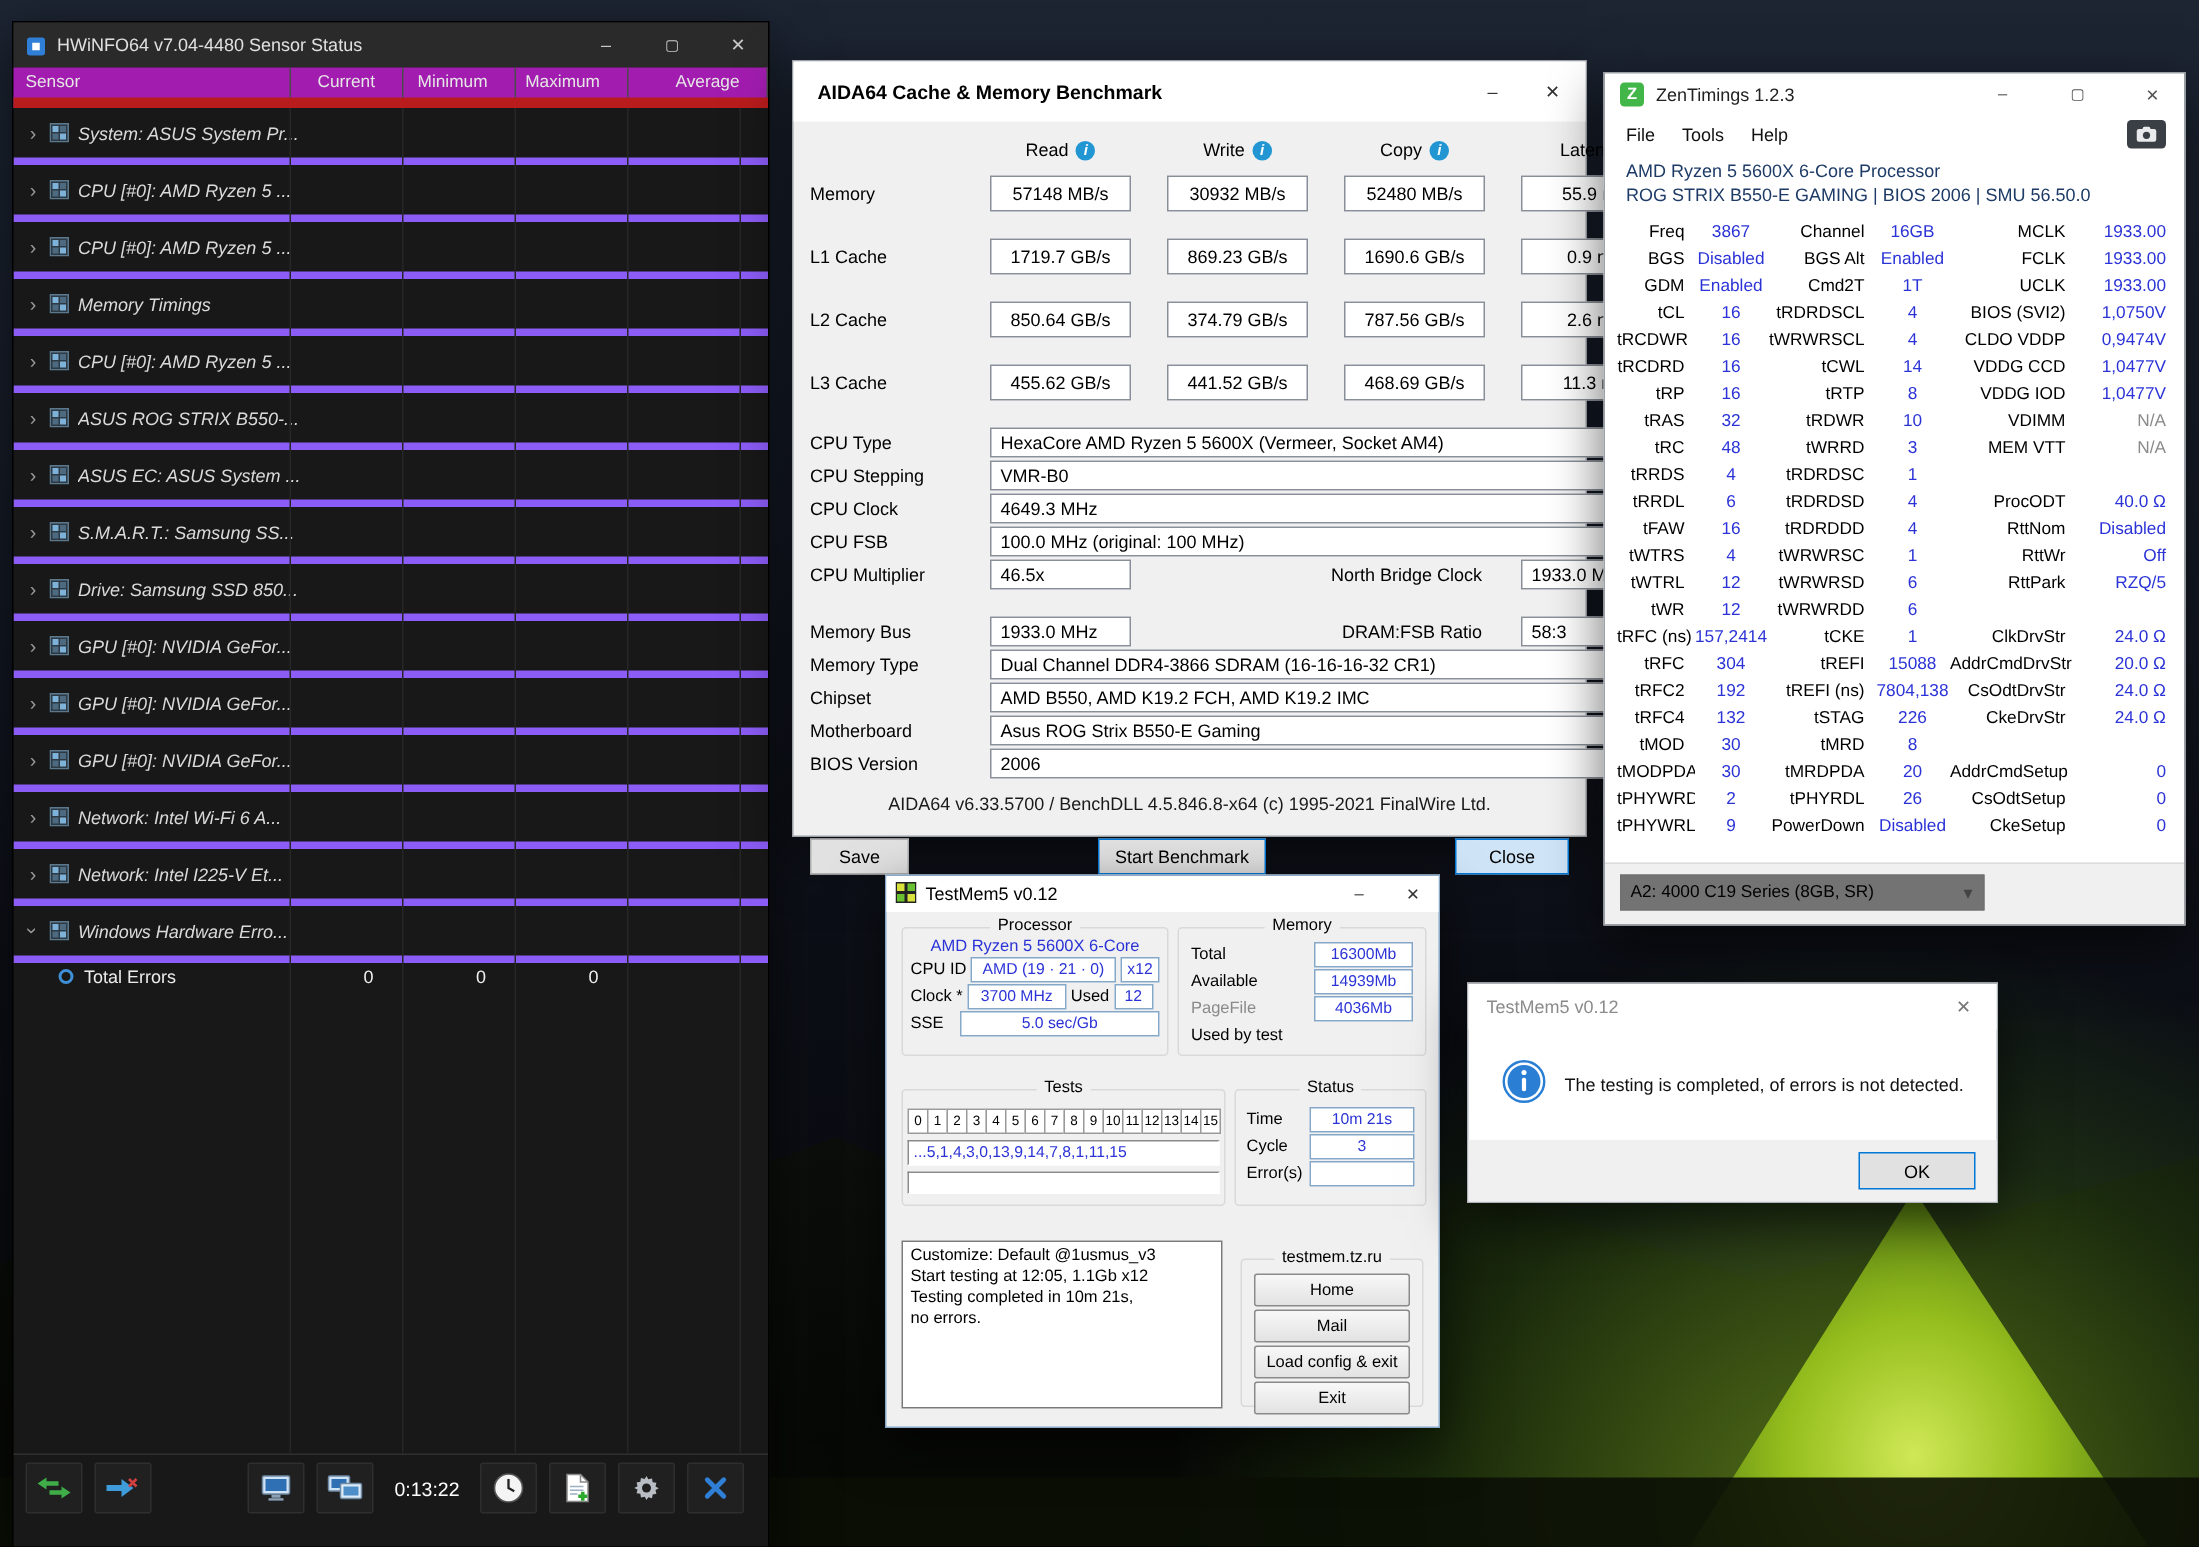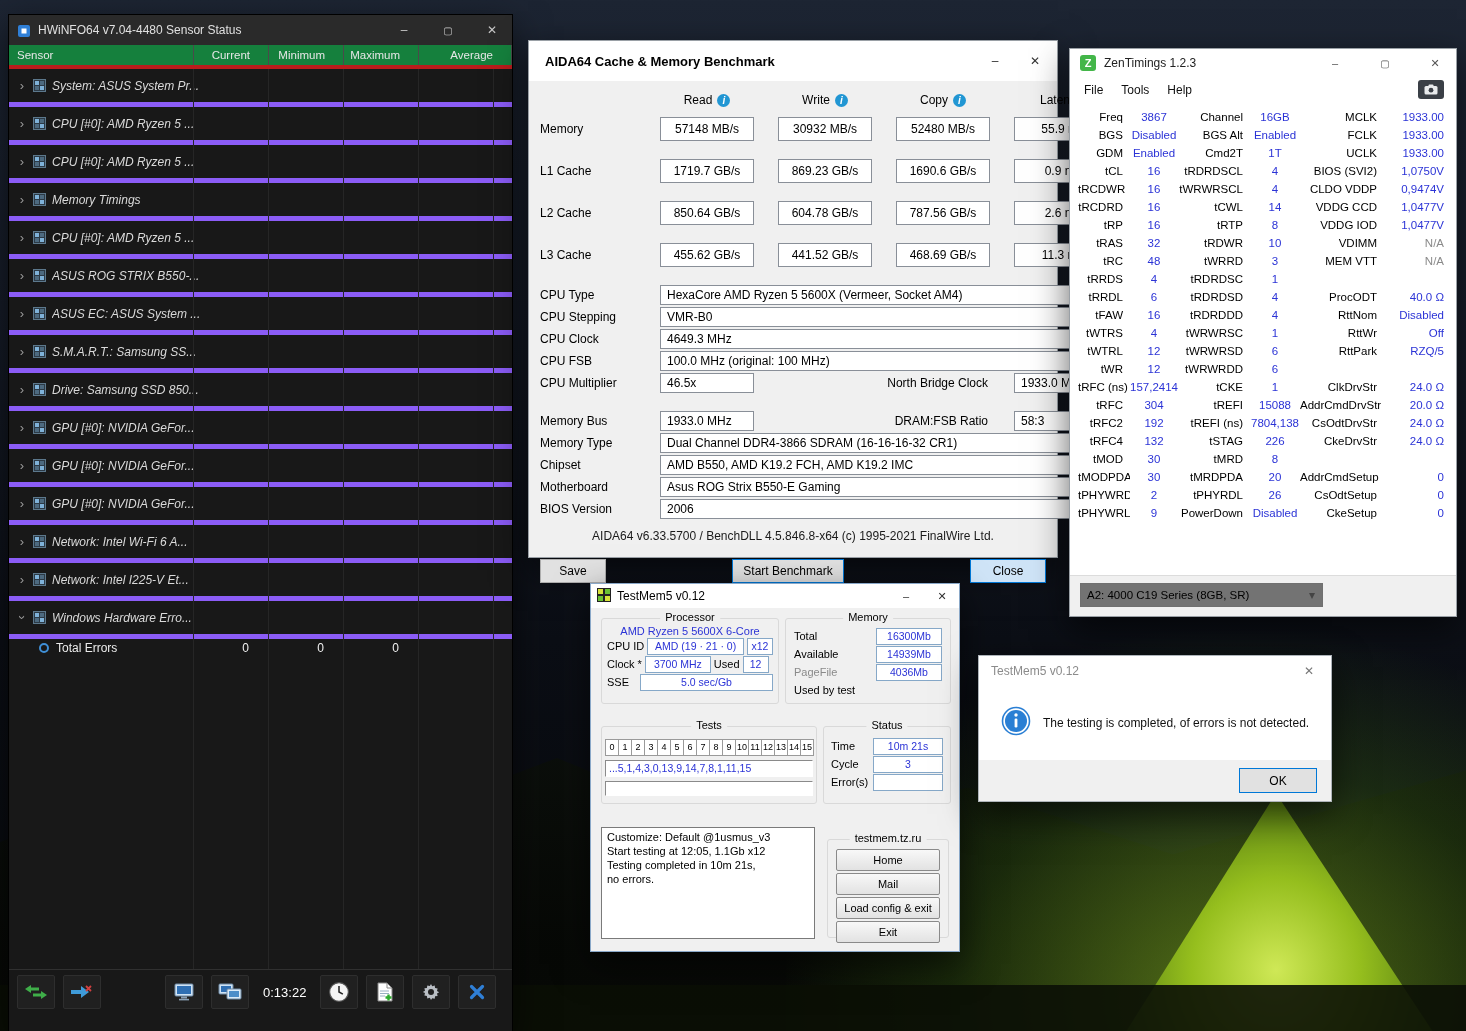--- a/index.html
+++ b/index.html
@@ -22,21 +22,21 @@
   .cap-btn{width:36px;height:26px;display:flex;align-items:center;justify-content:center;font-size:12px;cursor:pointer}
   .glyph-min::before{content:"–"}
   .glyph-max::before{content:"▢";font-size:10px}
   .glyph-close::before{content:"✕"}
 
   
   .hwinfo{left:8px;top:14px;width:503px;height:1017px;background:#181818;border:1px solid #000;color:#ccc;font-size:12px;display:flex;flex-direction:column}
   .hw-titlebar{height:30px;background:#2a2a2a;display:flex;align-items:center;gap:8px;padding:0 2px 0 8px;flex:0 0 auto}
   .hw-title{flex:1;color:#e0e0e0;white-space:nowrap;overflow:hidden}
   .hwinfo .cap-btn{color:#c8c8c8}
-  .hw-header{display:grid;grid-template-columns:185px 75px 75px 75px 1fr;height:20px;background:#15803d;border-bottom:4px solid #b91c1c;color:#e6e6e6;flex:0 0 auto}
+  .hw-header{display:grid;grid-template-columns:185px 75px 75px 75px 1fr;height:20px;background:#a21caf;border-bottom:7px solid #b91c1c;color:#e6e6e6;flex:0 0 auto}
   .hw-header .hcell{display:flex;align-items:center;justify-content:flex-end;border-right:1px solid #4a4a4a;padding:0 18px 0 6px;font-size:11.5px;cursor:pointer}
   .hw-header .hcell.first{justify-content:flex-start;padding-left:8px}
   .hw-body{position:relative;flex:1;overflow:hidden}
   .hw-vline{position:absolute;top:0;bottom:0;width:1px;background:#262626}
   .hw-row{display:flex;align-items:center;height:33px;border-bottom:5px solid #8b5cf6;gap:6px;padding-left:8px}
   .hw-chev{width:10px;color:#9a9a9a;font-size:13px;flex:0 0 auto;display:inline-block;text-align:center}
   .hw-chev::before{content:"›"}
   .hw-chev.down{transform:rotate(90deg)}
   .hw-ico{flex:0 0 auto;width:13px;height:13px}
   .hw-label{font-style:italic;color:#dadada;white-space:nowrap;overflow:hidden}
@@ -498,21 +498,21 @@
             <span class="a-label">L1 Cache</span>
             <span class="abox">1719.7 GB/s</span>
             <span class="abox">869.23 GB/s</span>
             <span class="abox">1690.6 GB/s</span>
             <span class="abox">0.9 ns</span>
           </div>
 
           <div class="a-grid a-benchrow">
             <span class="a-label">L2 Cache</span>
             <span class="abox">850.64 GB/s</span>
-            <span class="abox">604.78 GB/s</span>
+            <span class="abox">374.79 GB/s</span>
             <span class="abox">787.56 GB/s</span>
             <span class="abox">2.6 ns</span>
           </div>
 
           <div class="a-grid a-benchrow">
             <span class="a-label">L3 Cache</span>
             <span class="abox">455.62 GB/s</span>
             <span class="abox">441.52 GB/s</span>
             <span class="abox">468.69 GB/s</span>
             <span class="abox">11.3 ns</span>
@@ -597,20 +597,24 @@
       <span class="zen-menu-item">Tools</span>
       <span class="zen-menu-item">Help</span>
       <span class="zen-camera">
         <svg width="14" height="11" viewBox="0 0 14 11">
             <rect x="0.5" y="2" width="13" height="8.5" rx="1.5" fill="#e8eaec"></rect>
             <rect x="4.5" y="0.5" width="5" height="3" rx="1" fill="#e8eaec"></rect>
             <circle cx="7" cy="6.2" r="2.4" fill="#3a3f46"></circle>
           </svg>
       </span>
     </div>
+    <div class="zen-header">
+      <div>AMD Ryzen 5 5600X 6-Core Processor</div>
+      <div>ROG STRIX B550-E GAMING | BIOS 2006 | SMU 56.50.0</div>
+    </div>
     <div class="zen-grid">
 
         <div class="zen-row">
           <span class="lbl">Freq</span>
           <span class="val">3867</span>
           <span class="lbl">Channel</span>
           <span class="val">16GB</span>
           <span class="lbl">MCLK</span>
           <span class="val r">1933.00</span>
         </div>

